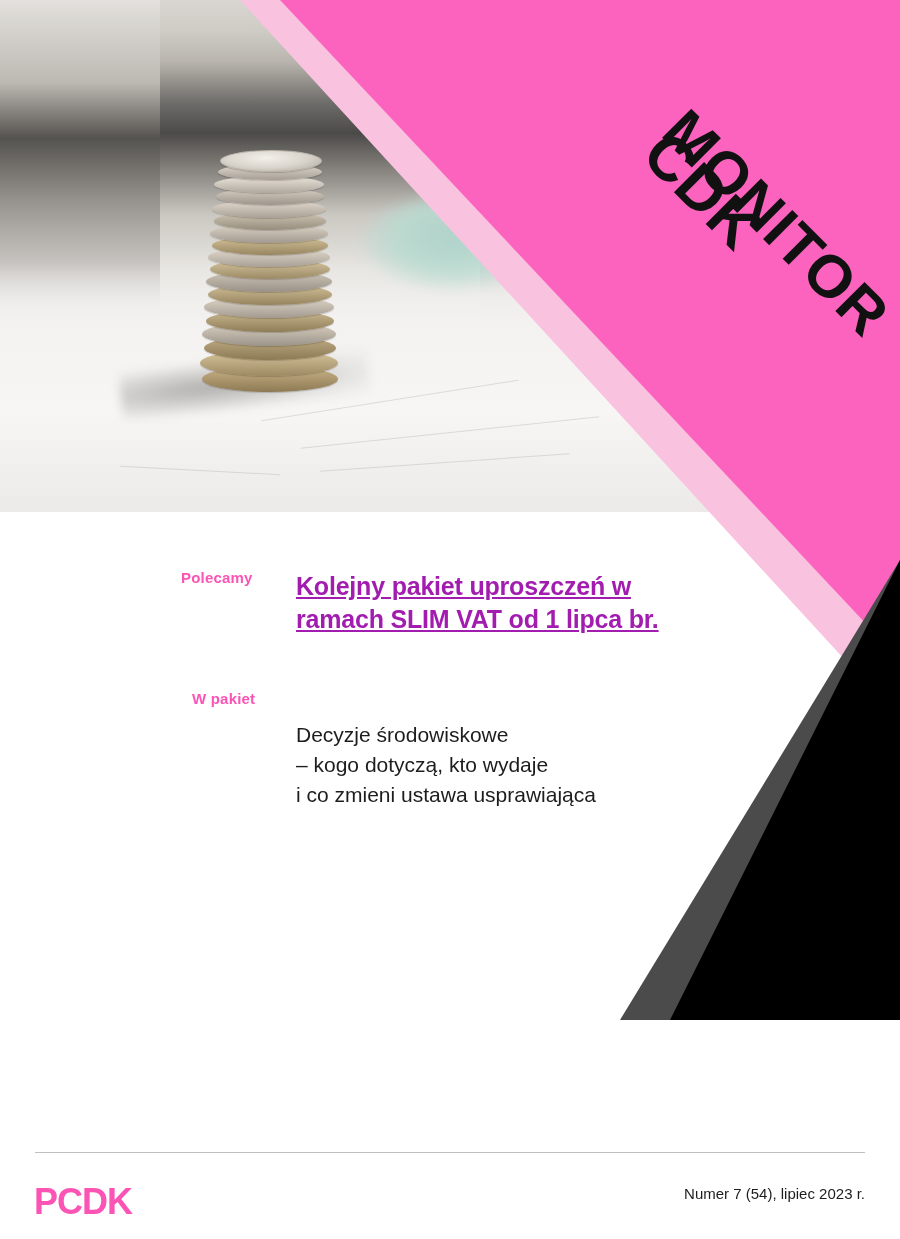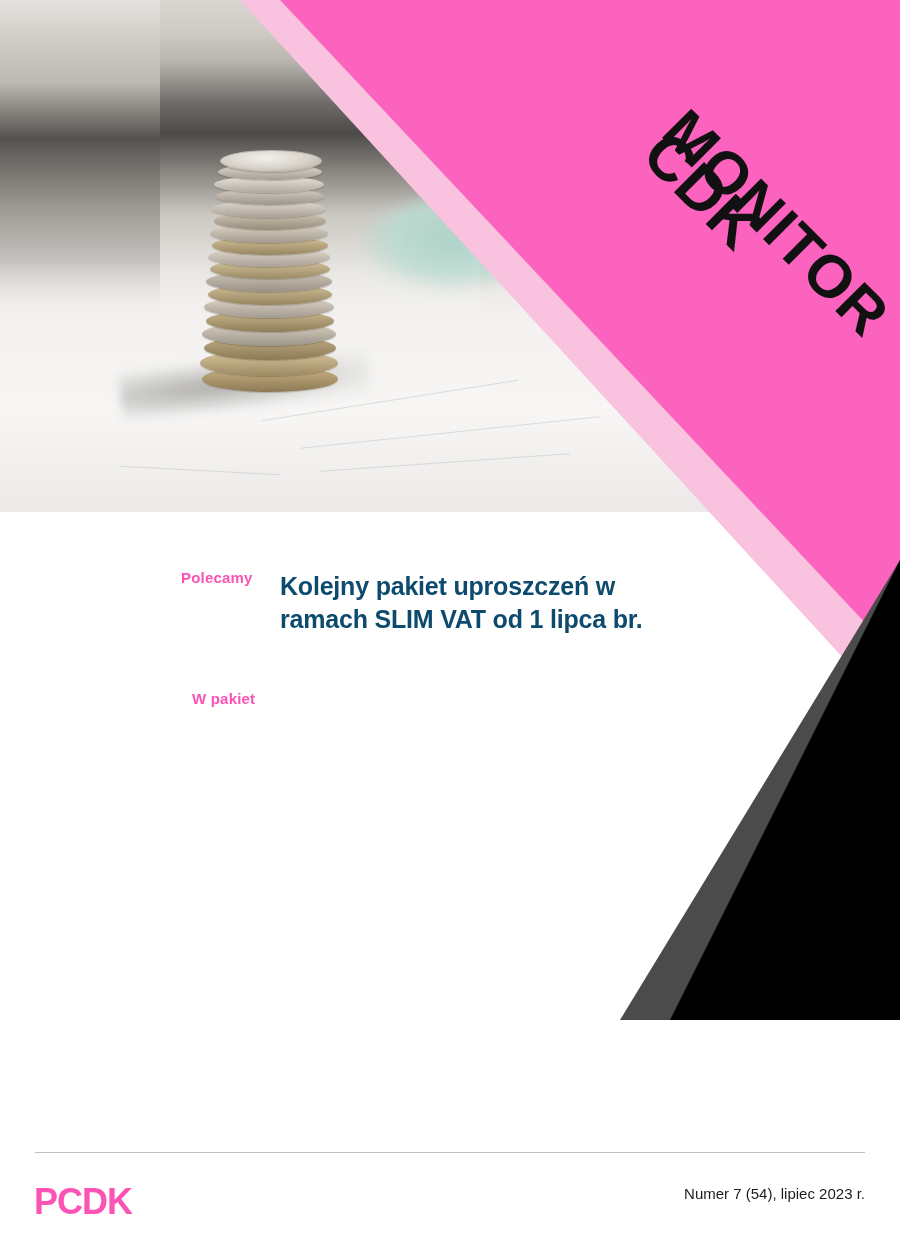--- a/index.html
+++ b/index.html
@@ -170,29 +170,30 @@
     font-weight: 700;
     font-size: 15px;
     color: #fb54b5;
     letter-spacing: .2px;
   }
   .kicker-polecamy { left: 181px; top: 24px; margin-top: 33px; }
   .kicker-wnumerze { left: 192px; top: 178px; }
 
   .headline {
     position: absolute;
-    left: 280px;
+    left: 296px;
     top: 58px;
     width: 400px;
     font-family: "Liberation Sans", sans-serif;
     font-weight: 700;
     font-size: 25px;
     line-height: 1.33;
-    color: #0c4a6e;
+    color: #a21caf;
     letter-spacing: -0.2px;
+    text-decoration: underline;
   }
 
   .toc {
     position: absolute;
     left: 296px;
     top: 208px;
     width: 420px;
   }
   .toc-item {
     font-family: "Liberation Sans", sans-serif;
@@ -292,20 +293,23 @@
 
   <div class="content">
 
     <div class="kicker kicker-polecamy">Polecamy</div>
 
     <div class="headline">Kolejny pakiet uproszczeń w ramach SLIM VAT od 1 lipca br.</div>
 
     <div class="kicker kicker-wnumerze">W pakiet</div>
 
     <div class="toc">
+      <div class="toc-item">Decyzje środowiskowe
+– kogo dotyczą, kto wydaje
+i co zmieni ustawa usprawiająca</div>
     </div>
   </div>
 
   <div class="footer-rule"></div>
   <div class="footer">
     <div class="footer-logo">PCDK</div>
     <div class="footer-issue">Numer 7 (54), lipiec 2023 r.</div>
   </div>
 
 </div>

